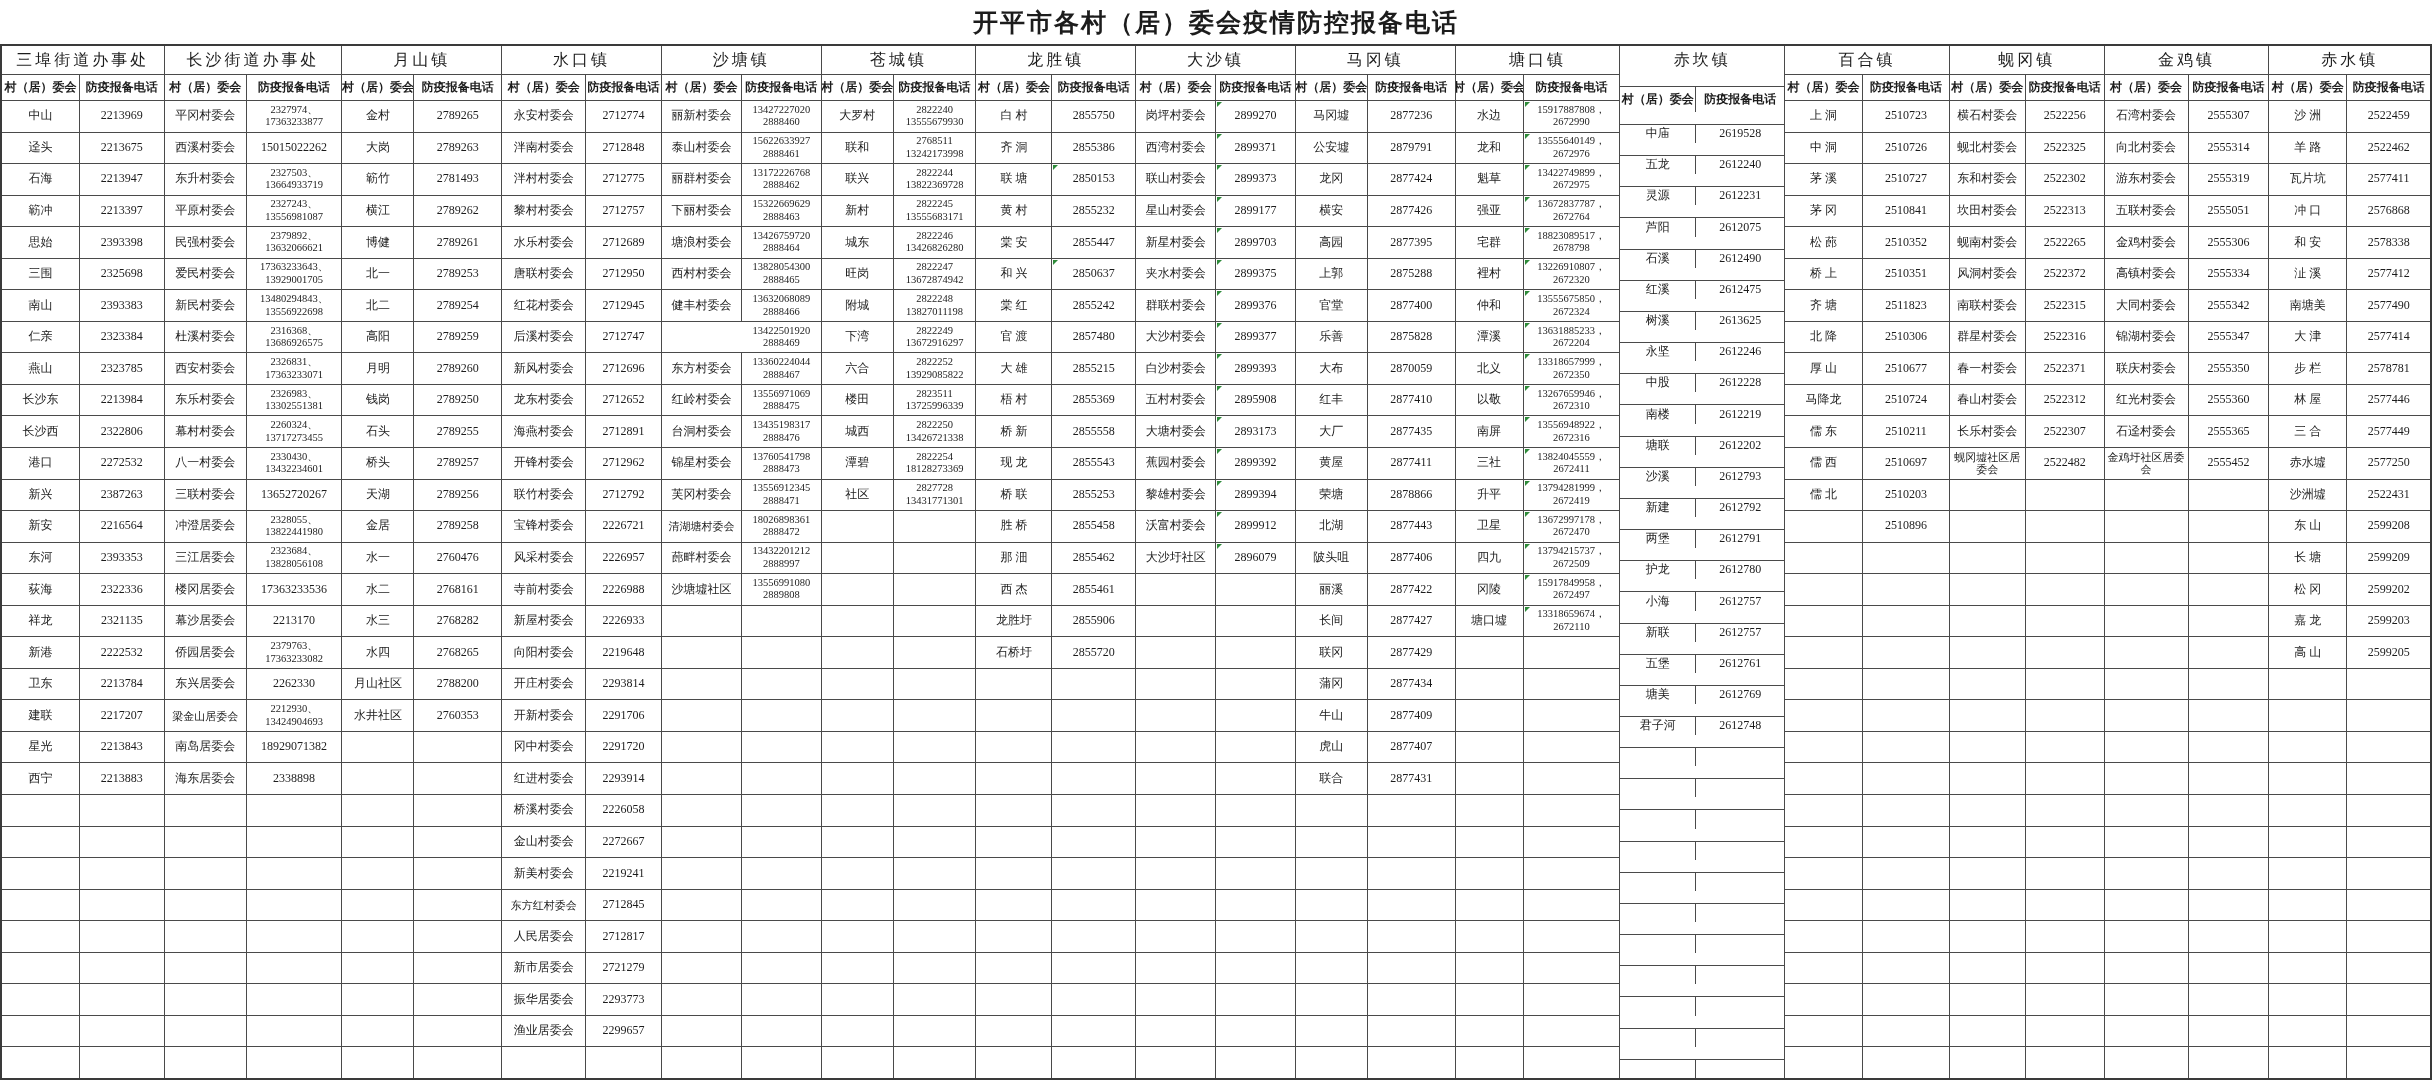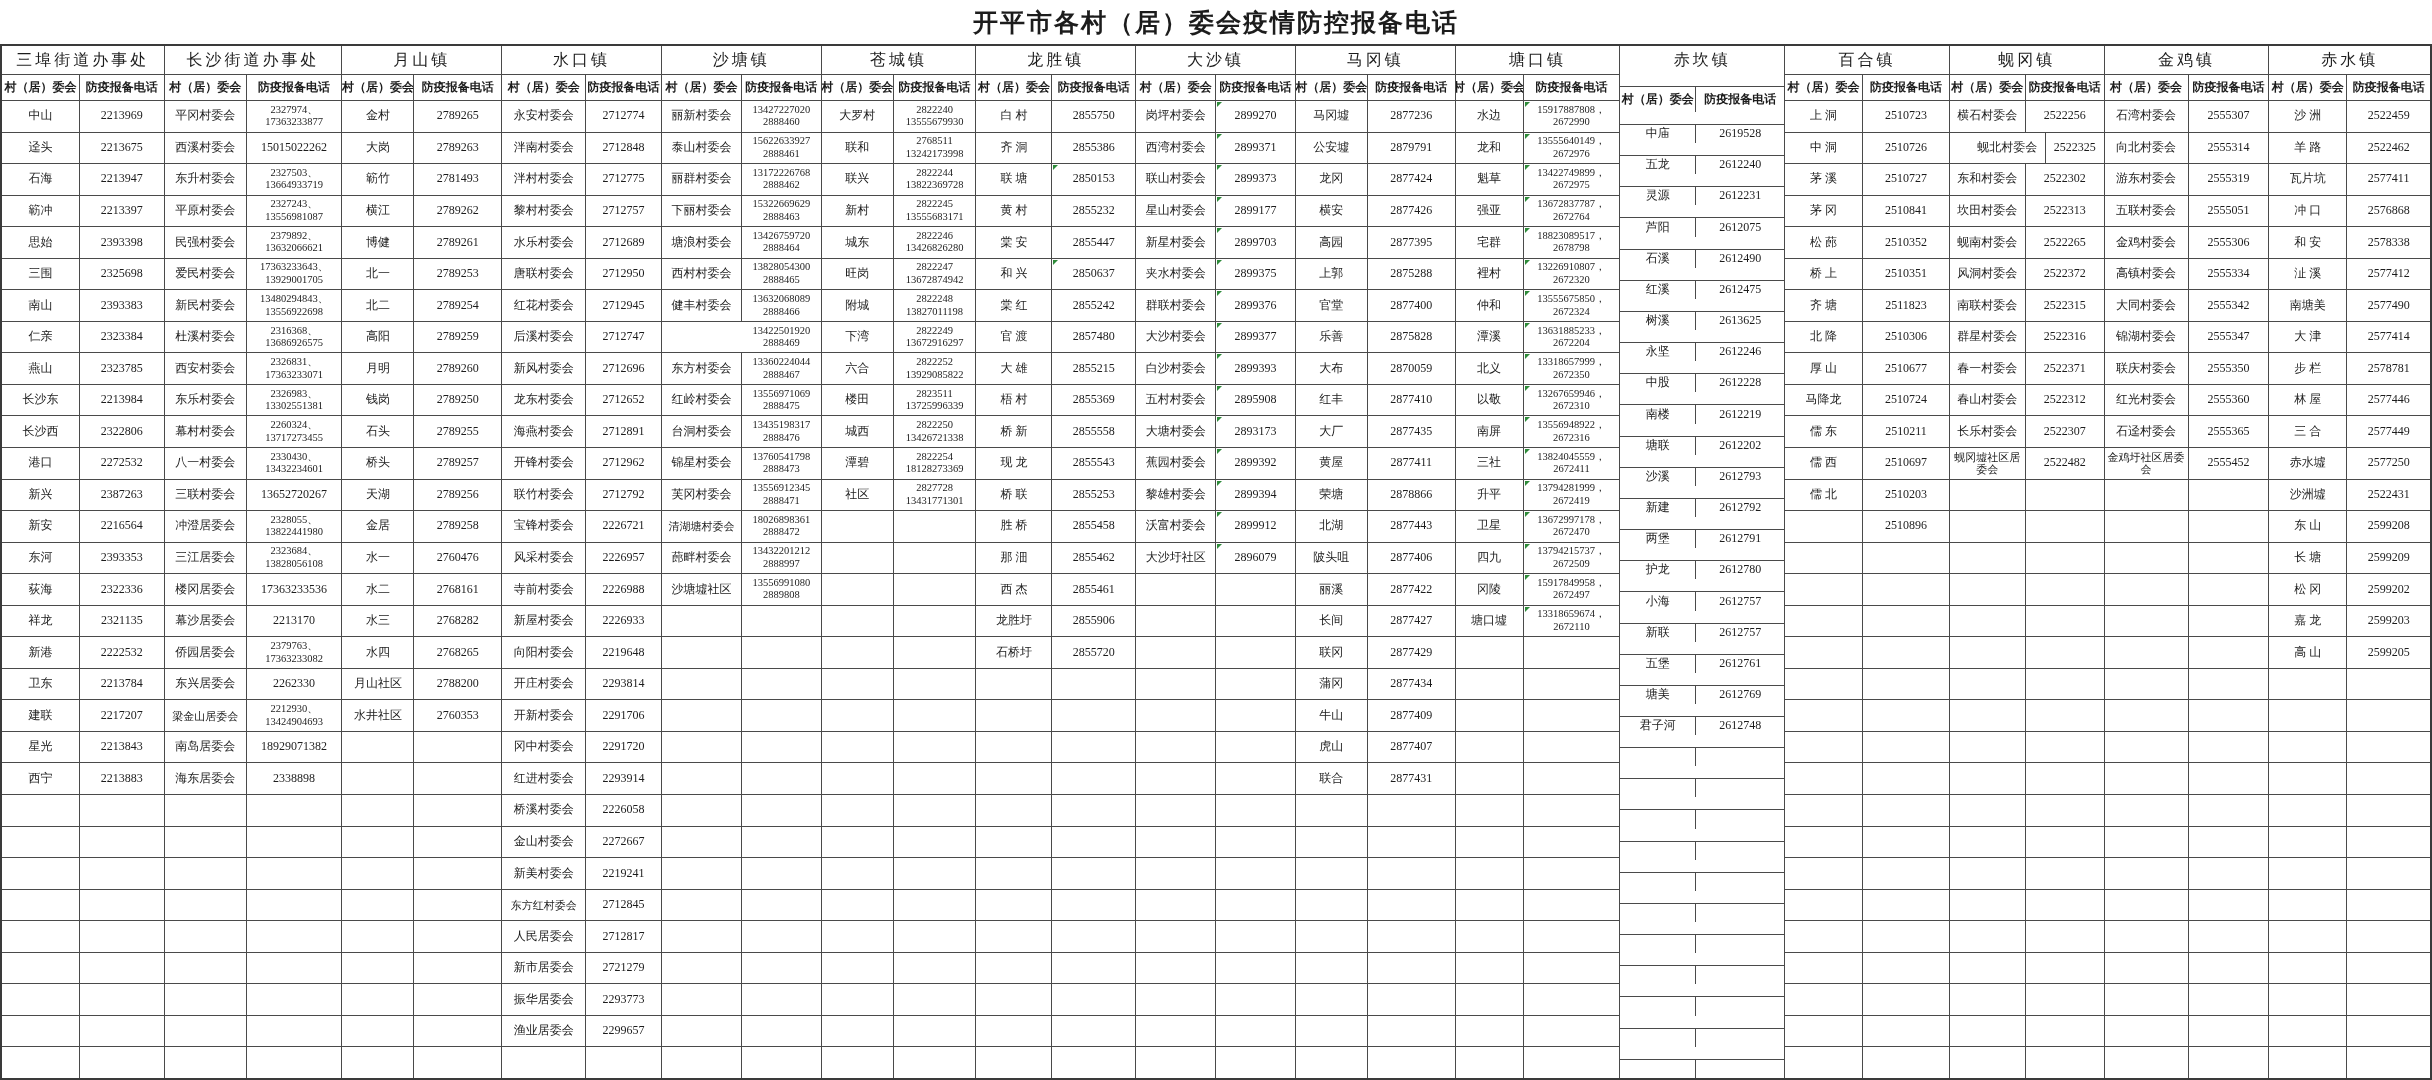--- a/index.html
+++ b/index.html
@@ -1669,21 +1669,21 @@
       <div class="trow town-head">蚬冈镇</div>
       <div class="trow col-head">
         <div class="cell cell-name" style="width: 76px;">村（居）委会</div>
         <div class="cell cell-phone">防疫报备电话</div>
       </div>
       <div class="trow">
         <div class="cell cell-name" style="width: 76px;">横石村委会</div>
         <div class="cell cell-phone">2522256</div>
       </div>
       <div class="trow">
-        <div class="cell cell-name" style="width: 76px; margin-left: 20px;">蚬北村委会</div>
+        <div class="cell cell-name" style="width: 76px;">蚬北村委会</div>
         <div class="cell cell-phone">2522325</div>
       </div>
       <div class="trow">
         <div class="cell cell-name" style="width: 76px;">东和村委会</div>
         <div class="cell cell-phone">2522302</div>
       </div>
       <div class="trow">
         <div class="cell cell-name" style="width: 76px;">坎田村委会</div>
         <div class="cell cell-phone">2522313</div>
       </div>

